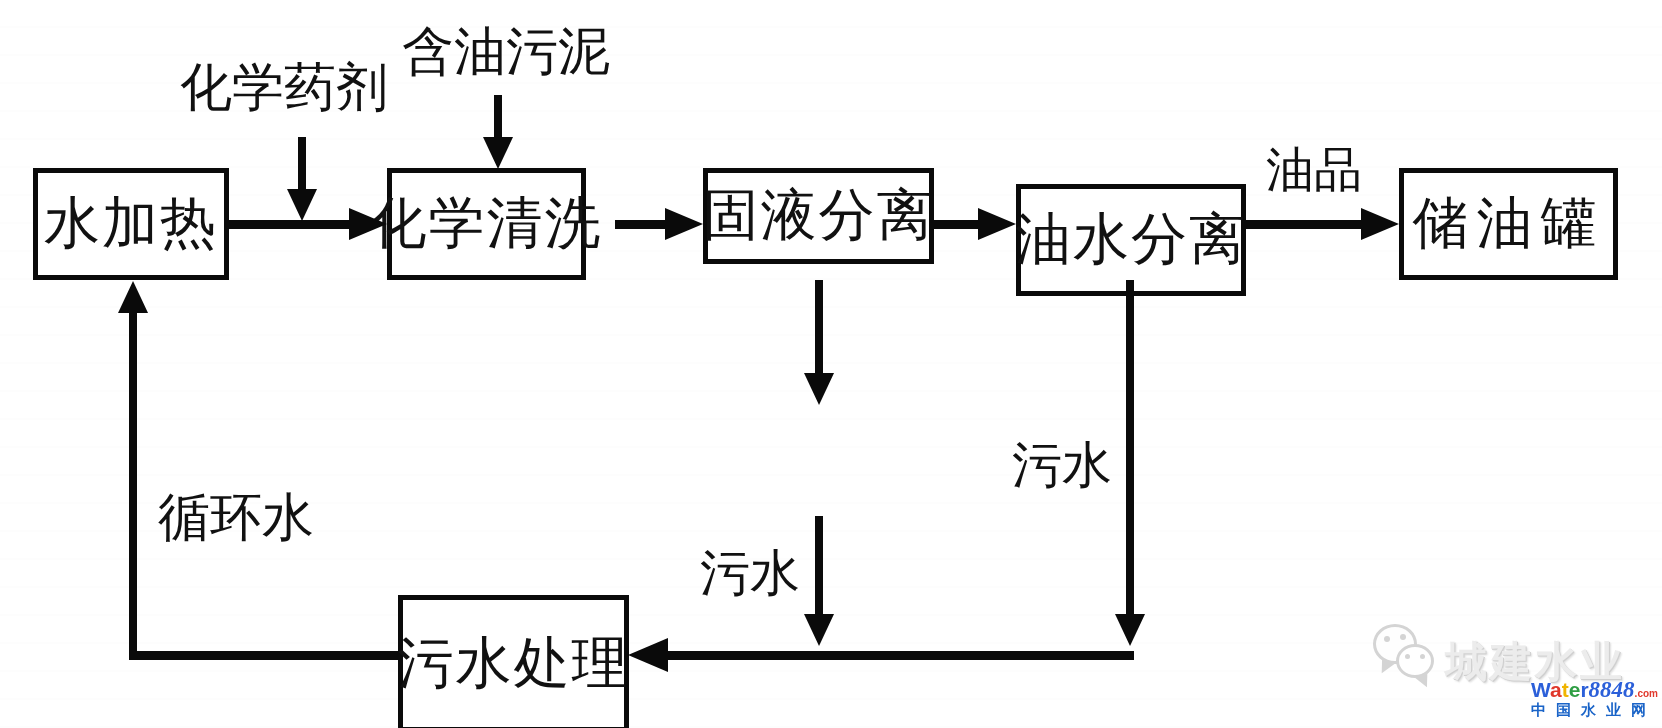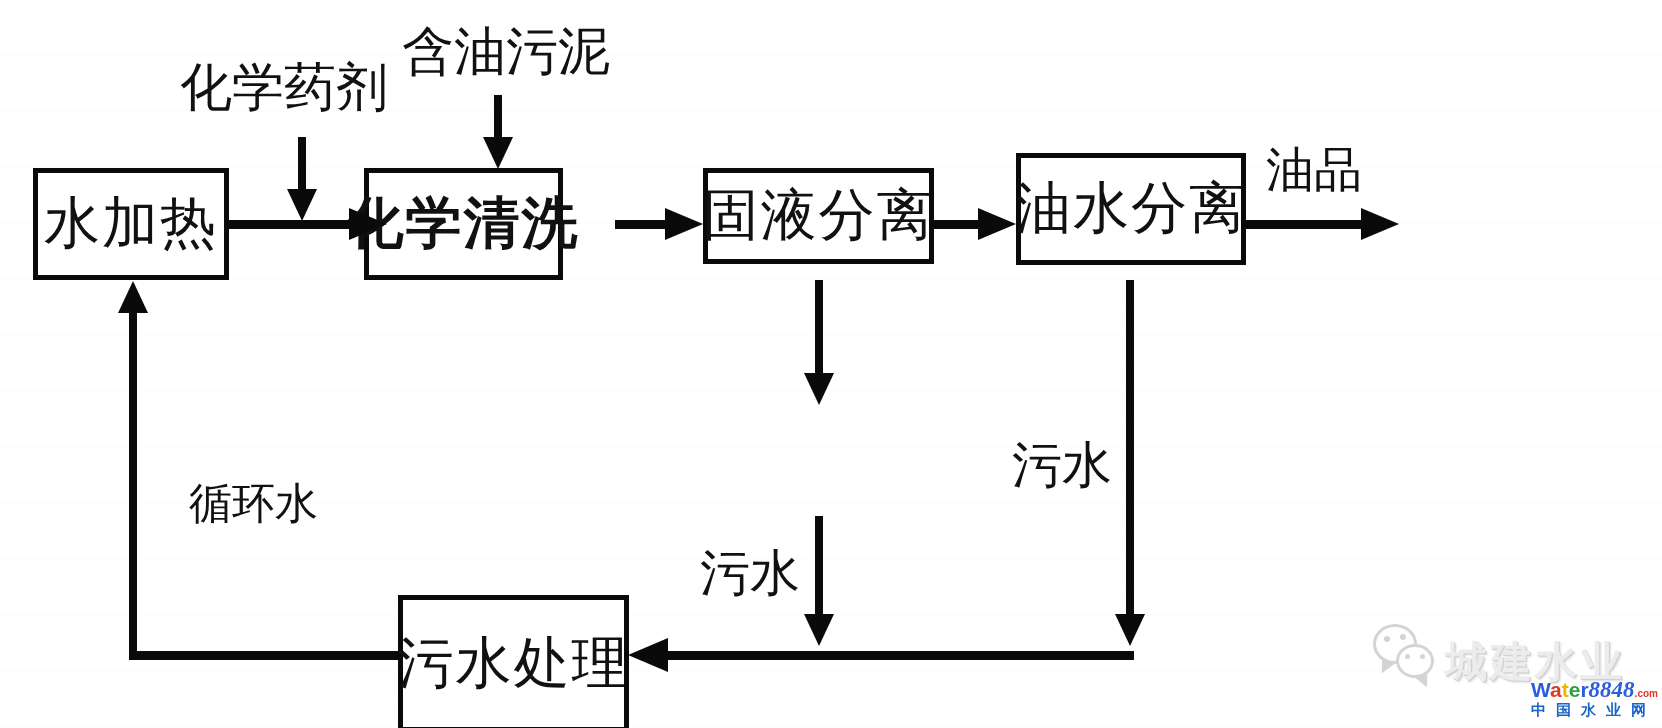--- a/index.html
+++ b/index.html
@@ -43,30 +43,31 @@
 </style>
 </head>
 <body>
 
 <div class="canvas">
 
   <div class="lbl" style="left:180px; top:62px; font-size:52px;">化学药剂</div>
   <div class="lbl" style="left:402px; top:26px; font-size:52px;">含油污泥</div>
 
   <div class="node" style="left:33px; top:168px; width:196px; height:112px;text-align:right;">水加热</div>
-  <div class="node" style="left:364px; top:168px; width:199px; height:112px;font-weight:bold;">化学清洗</div>
+  <div class="node" style="left:387px; top:168px; width:199px; height:112px;">化学清洗</div>
   <div class="node" style="left:703px; top:168px; width:231px; height:96px;">固液分离</div>
-  <div class="node" style="left:1016px; top:153px; width:230px; height:112px;">油水分离</div>
+  <div class="node" style="left:1016px; top:184px; width:230px; height:112px;">油水分离</div>
+  <div class="node" style="left:1399px; top:168px; width:219px; height:112px; letter-spacing:8px;">储油罐</div>
 
   <div class="node" style="left:398px; top:595px; width:231px; height:137px;">污水处理</div>
 
   <div class="lbl" style="left:1266px; top:146px; font-size:48px;">油品</div>
   <div class="lbl" style="left:1012px; top:440px; font-size:50px;">污水</div>
   <div class="lbl" style="left:700px; top:548px; font-size:50px;">污水</div>
-  <div class="lbl" style="left:158px; top:482px; font-size:43px;margin-left:31px;">循环水</div>
+  <div class="lbl" style="left:158px; top:492px; font-size:52px;">循环水</div>
 
   <div>
     <div class="shaft" style="left:228px; top:220px; width:124px; height:9px;"></div>
     <div class="ah r" style="left:349px; top:208px;"></div>
   </div>
 
   <div>
     <div class="shaft" style="left:298px; top:137px; width:8px; height:55px;"></div>
     <div class="ah d" style="left:287px; top:189px;"></div>
   </div>

